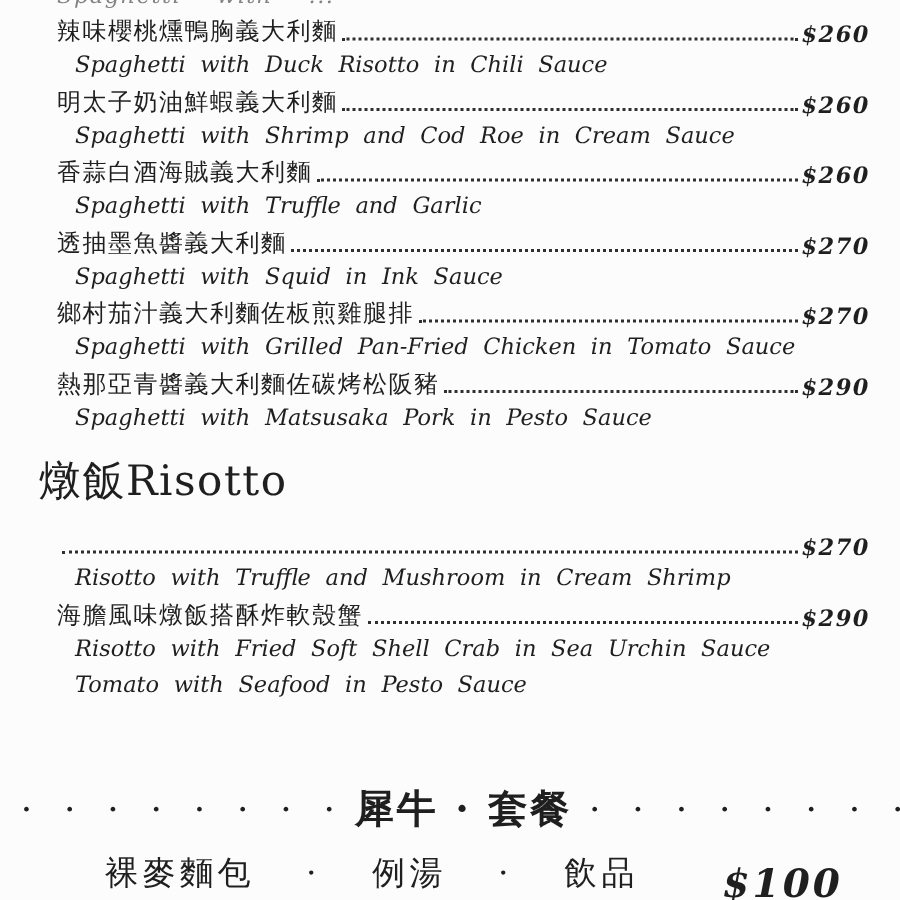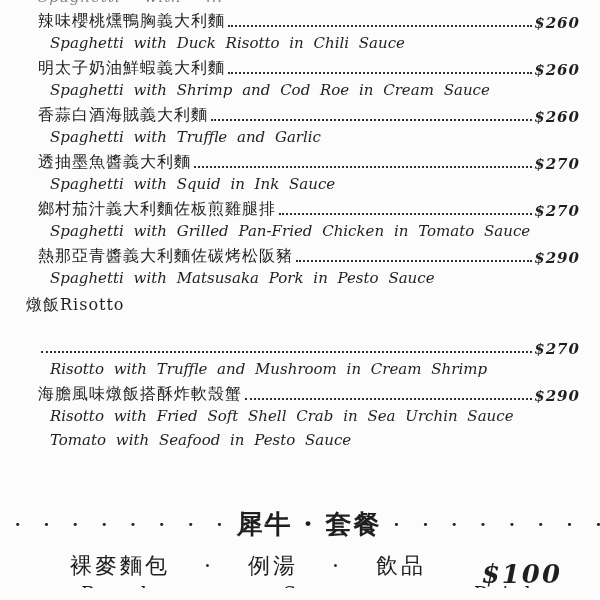--- a/index.html
+++ b/index.html
@@ -69,24 +69,24 @@
     margin-left: 12px;
     height: 24px;
     line-height: 22px;
     font-size: 15px;
     font-style: italic;
     word-spacing: 5px;
     white-space: nowrap;
   }
 
   .section-heading {
-    font-size: 16px;
+    font-size: 28px;
     font-weight: 500;
     line-height: 28px;
-    margin: 0 0 16px -12px;
+    margin: 16px 0 16px -12px;
     letter-spacing: 1px;
   }
 
   .set-title {
     margin-top: 34px;
     display: flex;
     align-items: center;
     justify-content: center;
     gap: 12px;
     line-height: 28px;

